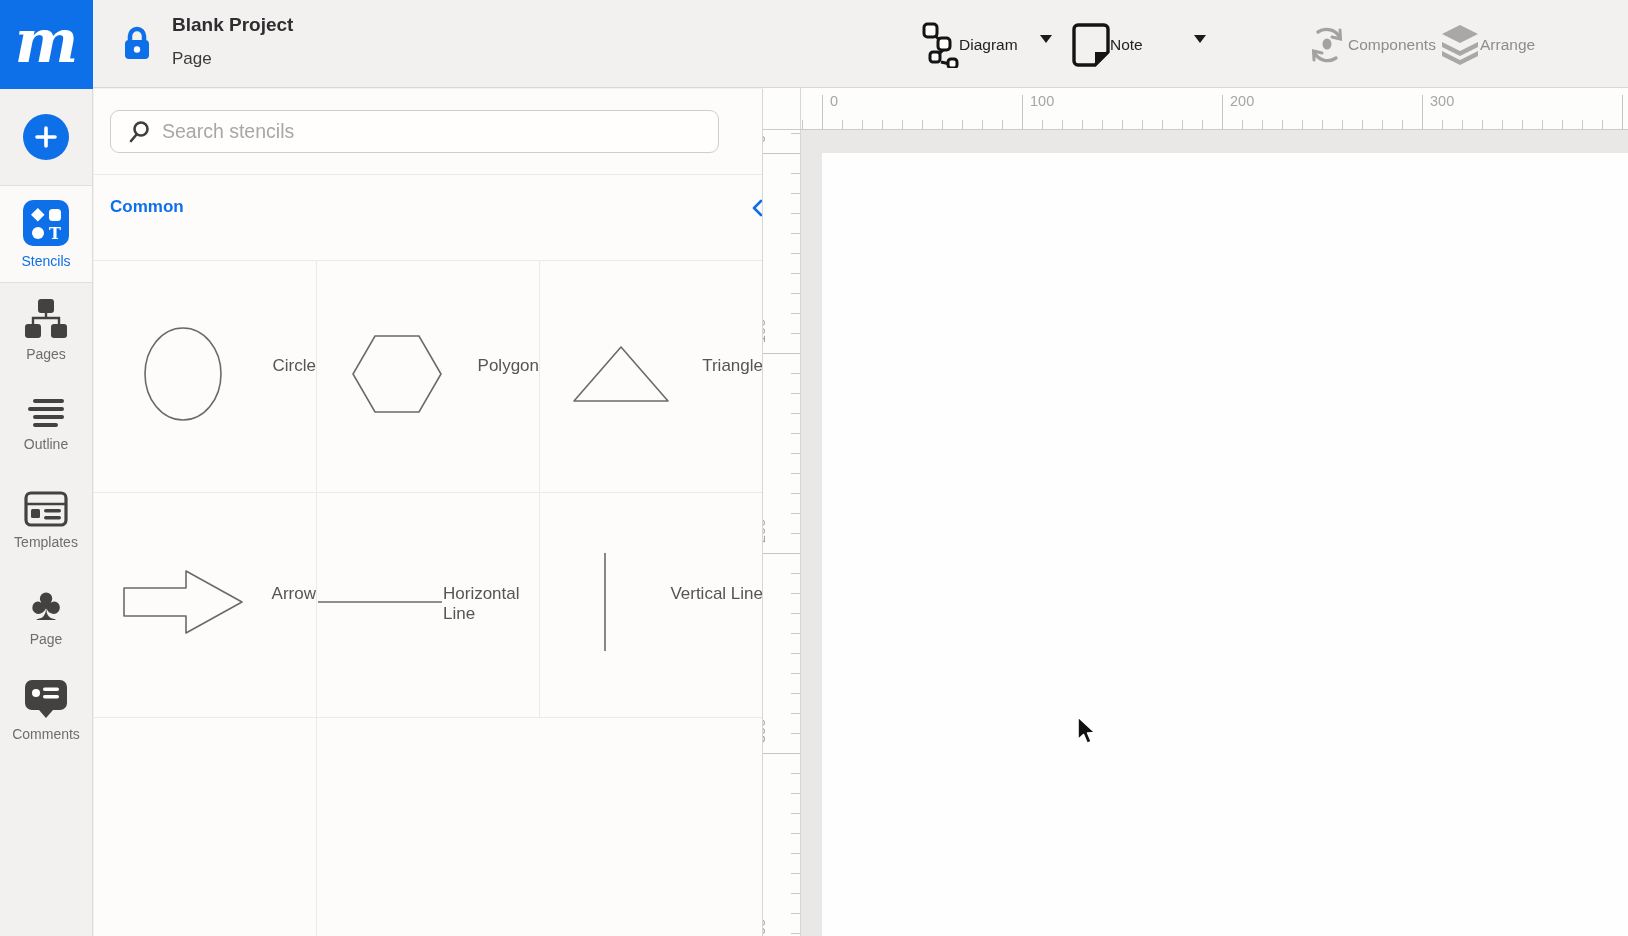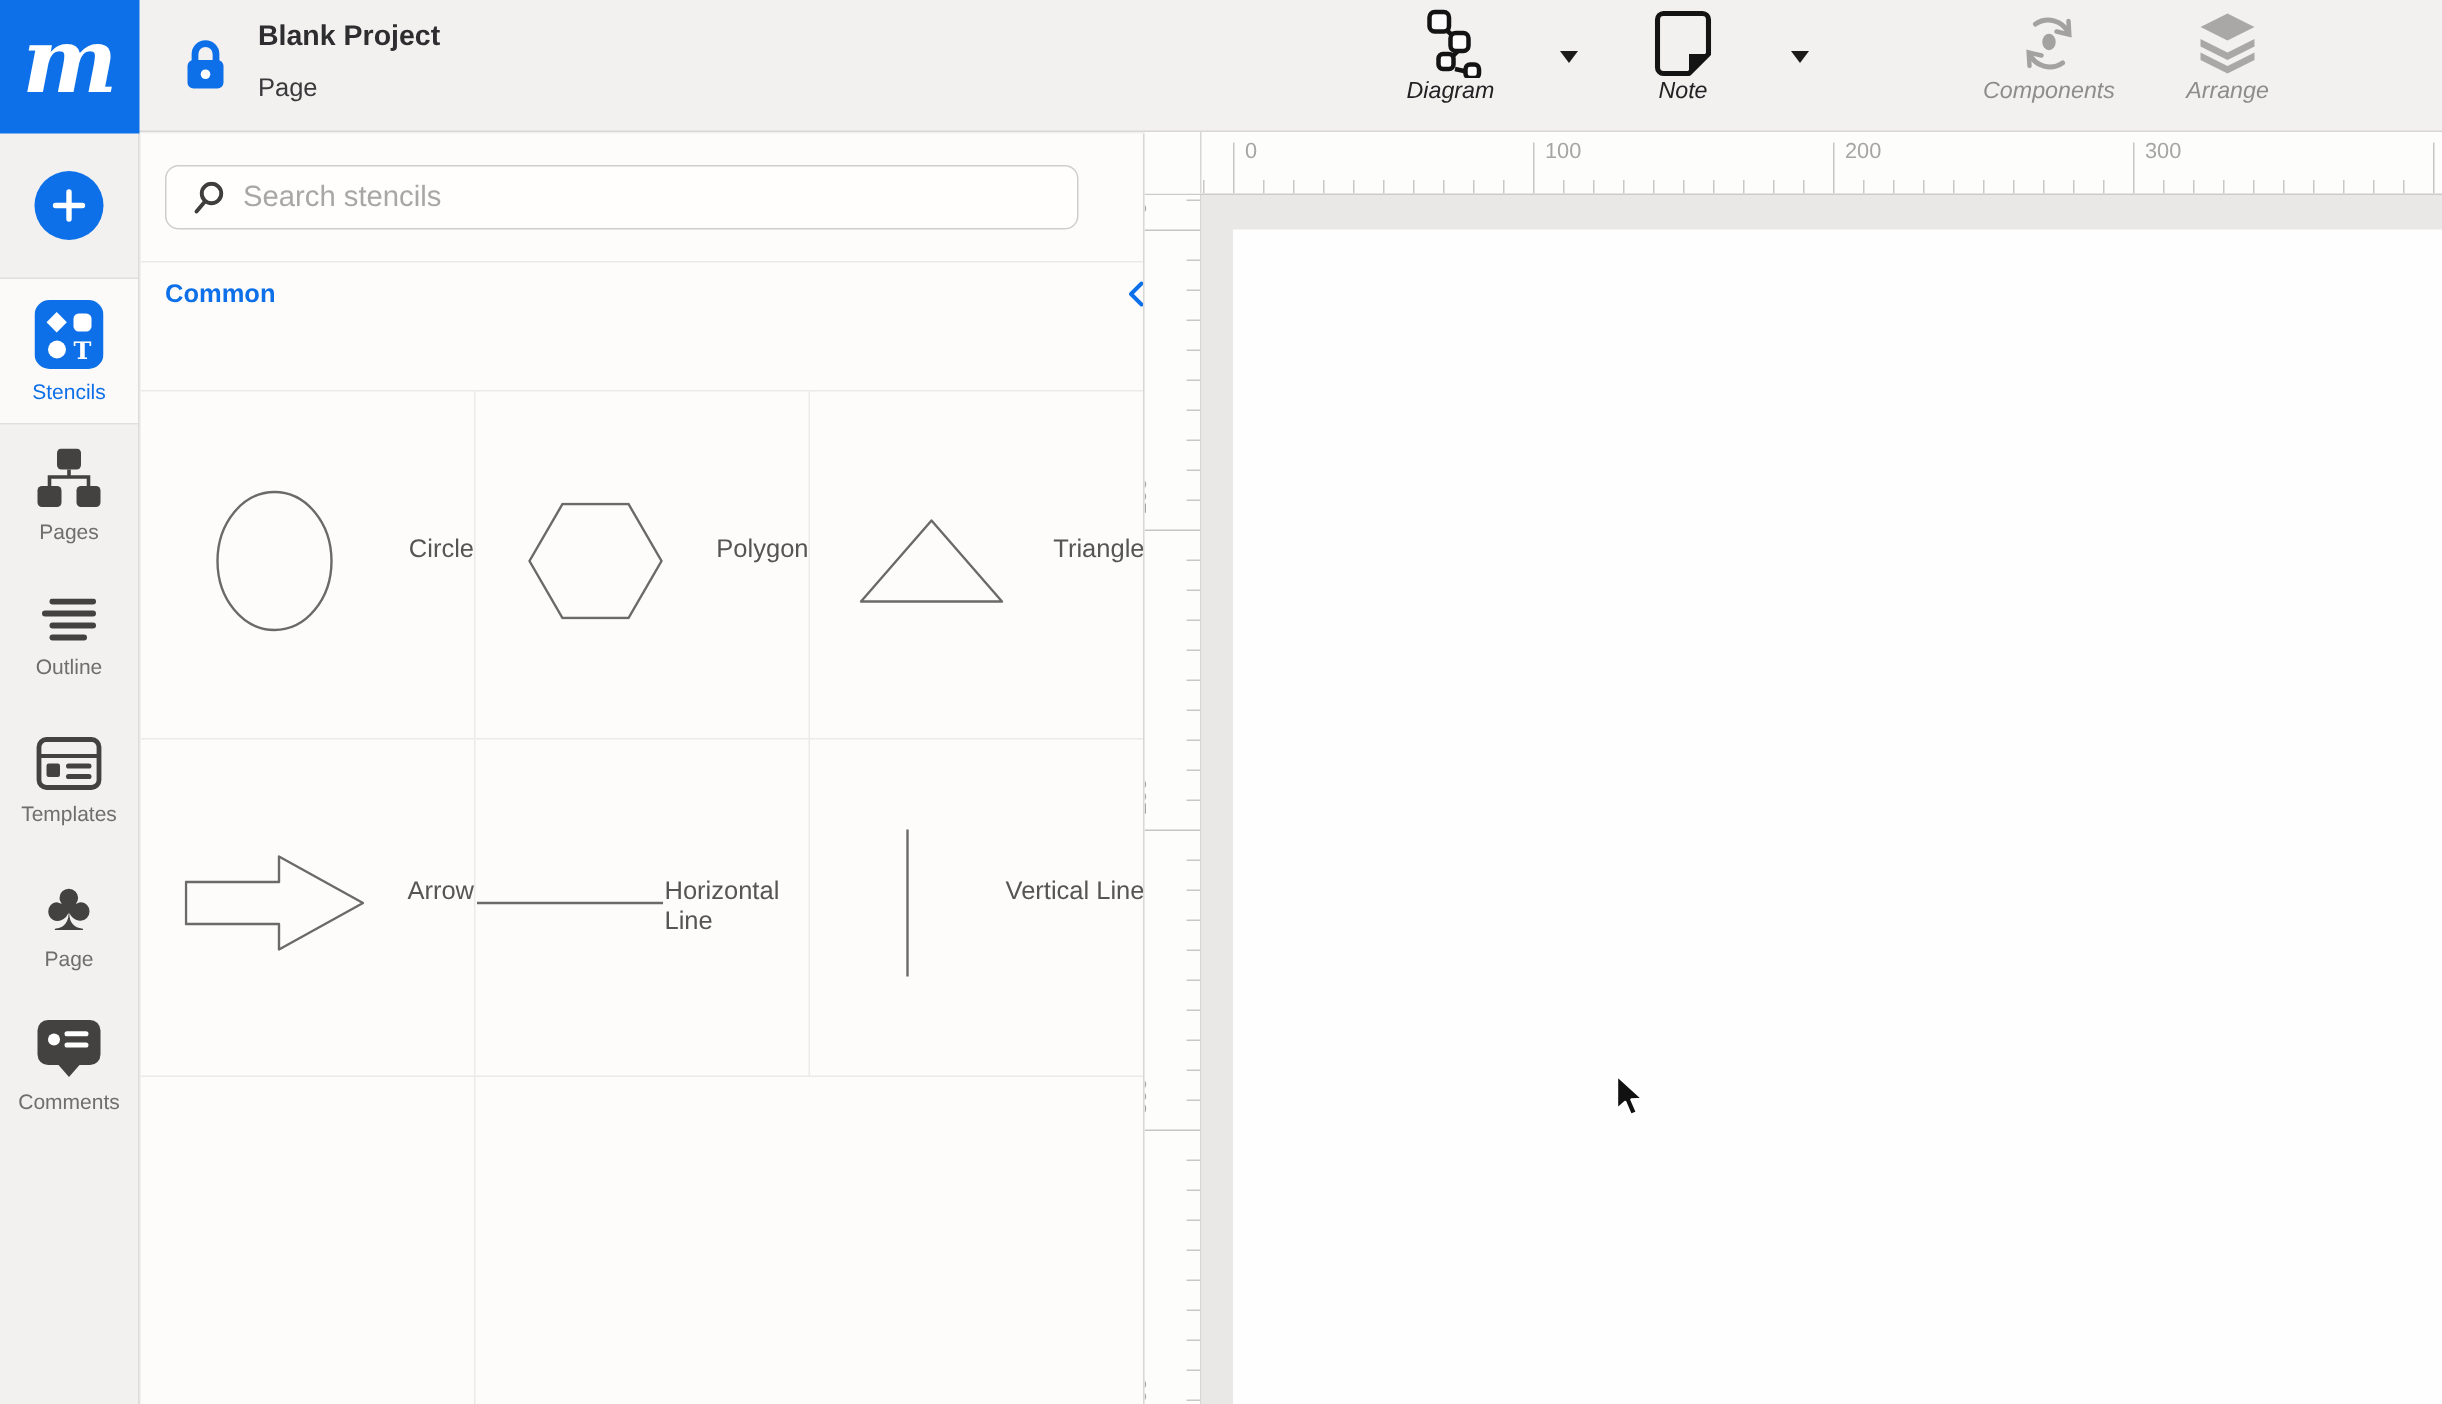--- a/index.html
+++ b/index.html
@@ -5,42 +5,42 @@
   * { margin:0; padding:0; box-sizing:border-box; }
   html,body { width:1628px; height:936px; overflow:hidden; }
   body { font-family:"Liberation Sans","DejaVu Sans",sans-serif; background:#f2f1ef; position:relative; }
 
   
   .header { position:absolute; left:0; top:0; width:1628px; height:88px; background:#f2f1ef; border-bottom:1px solid #d8d7d5; z-index:5; }
   .logo { position:absolute; left:0; top:0; width:93px; height:89px; background:#0e70e8; color:#fff; display:flex; align-items:center; justify-content:center; font-family:"DejaVu Serif","Liberation Serif",serif; font-style:italic; font-weight:bold; font-size:60px; padding-bottom:8px; }
   .lock { position:absolute; left:121px; top:26px; }
   .proj-title { position:absolute; left:172px; top:14px; font-size:19px; font-weight:600; color:#2e2e30; }
   .page-label { position:absolute; left:172px; top:49px; font-size:17px; color:#3a3a3c; }
-  .tool { position:absolute; top:5px; height:80px; display:flex; flex-direction:column; align-items:center; justify-content:flex-start; cursor:pointer;font-style:italic; }
+  .tool { position:absolute; top:5px; height:80px; display:flex; flex-direction:row; align-items:center; justify-content:flex-start; cursor:pointer; }
   .tool .ticon { height:47px; display:flex; align-items:center; justify-content:center; }
   .tool .tlabel { font-size:15.5px; color:#222224; }
   .tool.dim .tlabel { color:#8e8d8b; }
   .caret { position:absolute; top:31px; }
 
   
   .sidebar { position:absolute; left:0; top:89px; width:93px; height:847px; background:#f2f1ef; border-right:1px solid #dddcda; z-index:4; }
   .plus-wrap { height:97px; display:flex; align-items:center; justify-content:center; border-bottom:1px solid #e0dfdd; }
   .plus-btn { width:46px; height:46px; border-radius:50%; background:#0e70e8; display:flex; align-items:center; justify-content:center; cursor:pointer; }
   .side-item { height:95px; display:flex; flex-direction:column; align-items:center; justify-content:center; gap:7px; cursor:pointer; }
   .side-item .slabel { font-size:14px; color:#6f6e6c; }
   .side-item.active { height:97px; background:#fbfaf8; border-bottom:1px solid #e0dfdd; }
   .side-item.active .slabel { color:#0e70e8; font-weight:500; }
   .club-glyph { font-size:46px; line-height:40px; color:#434240; }
 
   
   .panel { position:absolute; left:94px; top:89px; width:669px; height:847px; background:#fdfcfa; border-right:1px solid #d8d7d5; overflow:hidden; z-index:3; }
   .searchbox { position:absolute; left:16px; top:21px; width:609px; height:43px; background:#fffefd; border:1.5px solid #cfcecc; border-radius:9px; display:flex; align-items:center; padding-left:18px; gap:12px; }
   .searchbox input { border:none; outline:none; background:transparent; font-size:19.5px; color:#333; width:520px; font-family:inherit; }
   .searchbox input::placeholder { color:#a8a7a5; }
-  .section-row { position:absolute; left:0; width:669px; height:43px; border-top:1px solid #eceae8; display:flex; align-items:center; justify-content:space-between; padding:0 0 0 16px; cursor:pointer; }
+  .section-row { position:absolute; left:0; width:669px; height:43px; border-top:1px solid #eceae8; display:flex; align-items:flex-end; justify-content:space-between; padding:0 0 0 16px; cursor:pointer; }
   .section-row .sec-label { font-size:17px; font-weight:bold; color:#0e70e8; }
   .stencil-grid { position:absolute; left:0; top:171px; width:669px; height:676px; border-top:1px solid #eceae8; display:grid; grid-template-columns:223px 223px 223px; grid-template-rows:232px 225px 225px; }
   .cell { border-right:1px solid #eceae8; border-bottom:1px solid #eceae8; display:flex; flex-direction:row; align-items:center; justify-content:flex-end; cursor:pointer; }
   .cell:nth-child(3n) { border-right:none; }
   .cell .shape-area { flex:1; display:flex; align-items:center; justify-content:center; width:100%; padding-bottom:6px; }
   .cell .shape-label { font-size:17px; color:#565553; margin-bottom:22px; height:20px; }
   .cell.empty { cursor:default; }
   svg.shape { stroke:#6b6a68; stroke-width:1.6; fill:none; }
 
   

